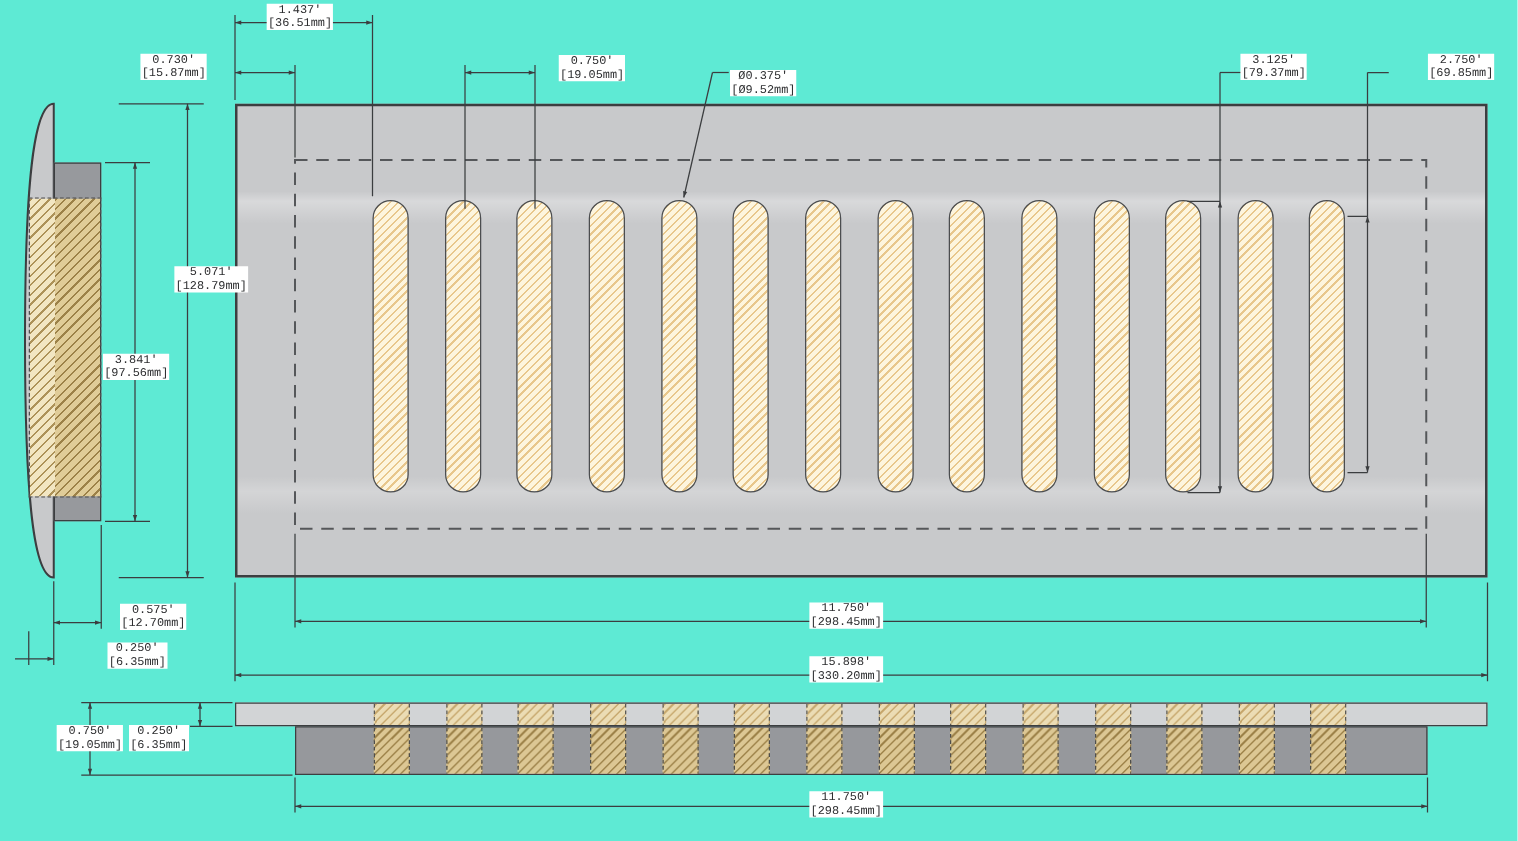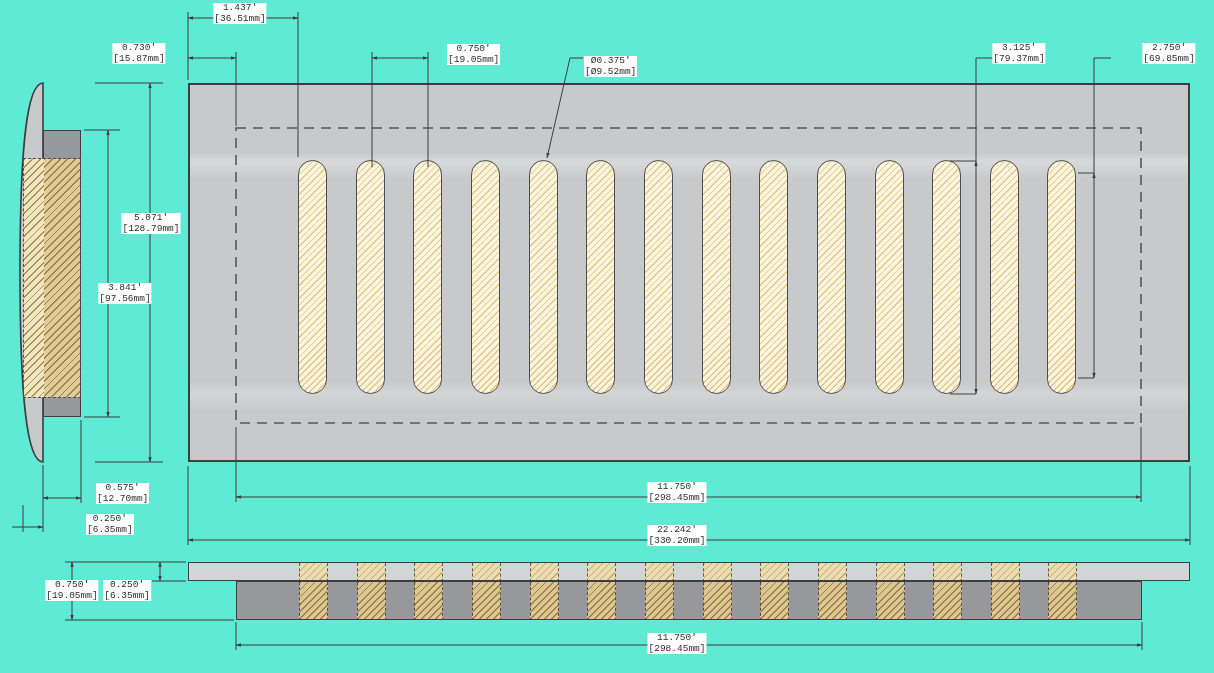--- a/index.html
+++ b/index.html
@@ -179,42 +179,42 @@
       <div>[Ø9.52mm]</div>
     </div>
   <div class="dim" style="left:1019px;top:43px;">
     <div>3.125′</div>
       <div>[79.37mm]</div>
     </div>
   <div class="dim" style="left:1169px;top:43px;">
     <div>2.750′</div>
       <div>[69.85mm]</div>
     </div>
-  <div class="dim" style="left:151px;top:213px;">
+  <div class="dim" style="left:169px;top:213px;">
     <div>5.071′</div>
       <div>[128.79mm]</div>
     </div>
-  <div class="dim" style="left:109px;top:283px;margin-left:16px;">
+  <div class="dim" style="left:109px;top:283px;">
     <div>3.841′</div>
       <div>[97.56mm]</div>
     </div>
   <div class="dim anchored" style="left:96px;top:483px;">
     <div>0.575′</div>
       <div>[12.70mm]</div>
     </div>
   <div class="dim anchored" style="left:86px;top:514px;">
     <div>0.250′</div>
       <div>[6.35mm]</div>
     </div>
   <div class="dim" style="left:677px;top:482px;">
     <div>11.750′</div>
       <div>[298.45mm]</div>
     </div>
   <div class="dim" style="left:677px;top:525px;">
-    <div>22.242′</div>
+    <div>15.898′</div>
       <div>[330.20mm]</div>
     </div>
   <div class="dim" style="left:72px;top:580px;">
     <div>0.750′</div>
       <div>[19.05mm]</div>
     </div>
   <div class="dim" style="left:127px;top:580px;">
     <div>0.250′</div>
       <div>[6.35mm]</div>
     </div>

